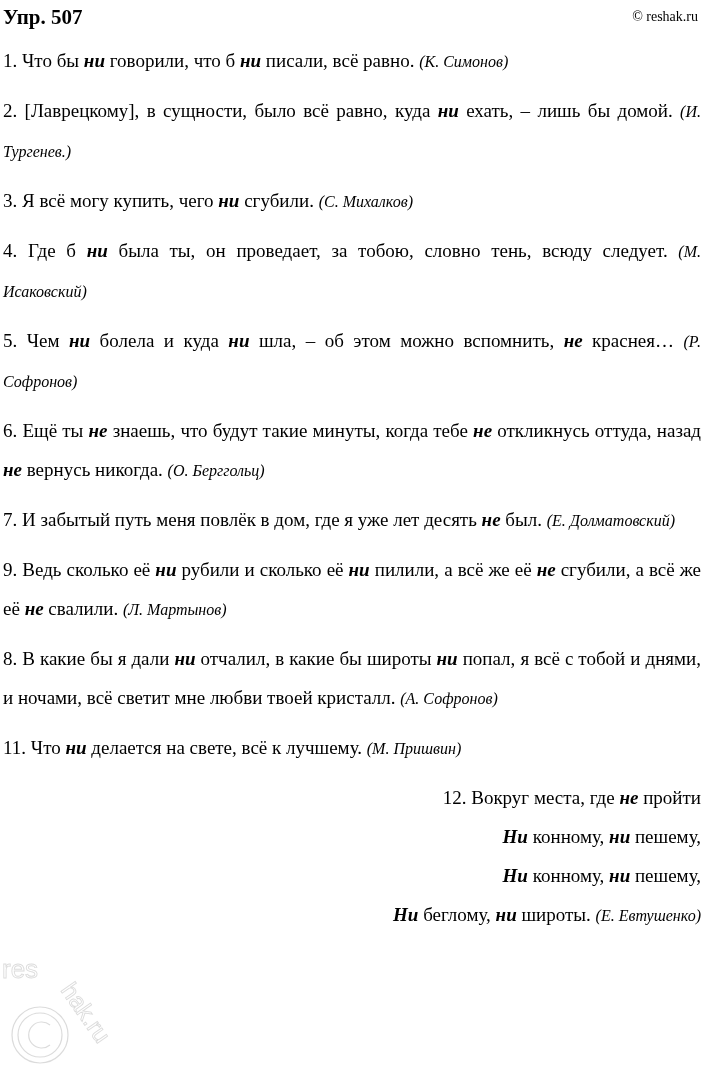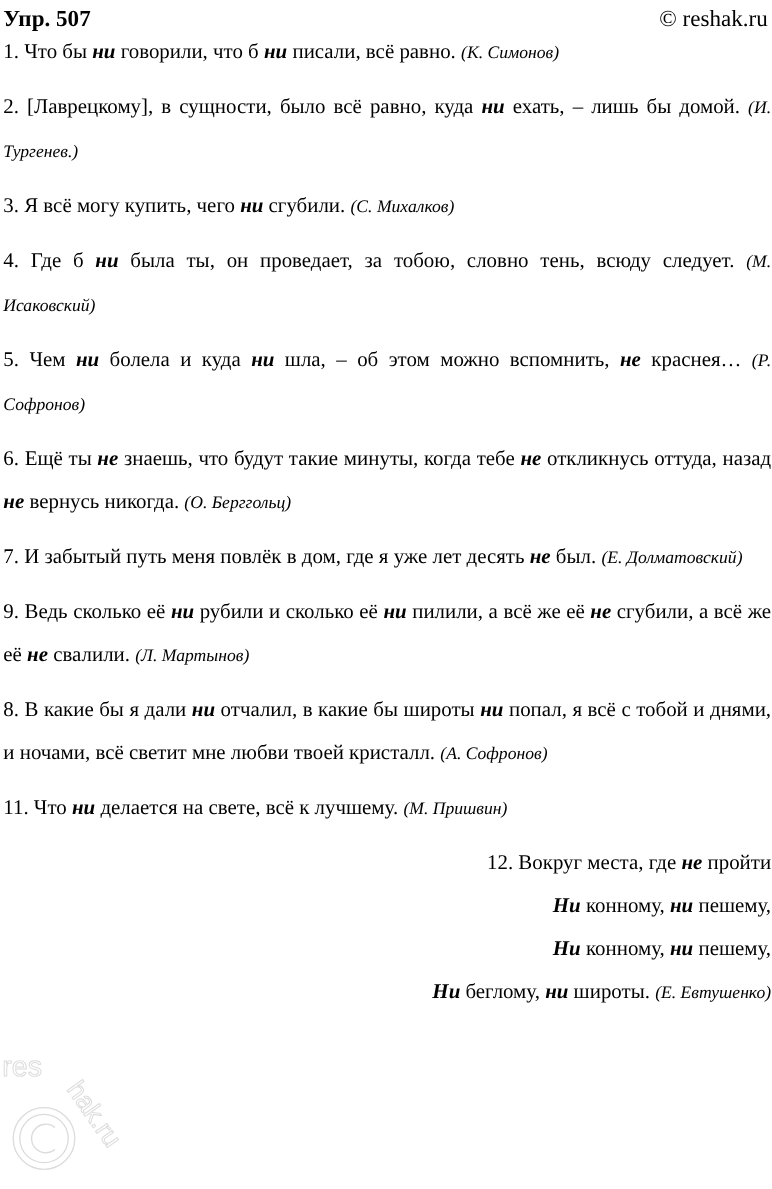--- a/index.html
+++ b/index.html
@@ -5,22 +5,22 @@
   html, body { margin: 0; padding: 0; background: #ffffff; }
   body {
     width: 702px; height: 1081px; overflow: hidden; position: relative;
     font-family: "Liberation Serif", serif; color: #000;
   }
   .header {
     position: absolute; left: 3px; right: 4px; top: 0px; height: 30px;
     display: flex; justify-content: space-between; align-items: flex-end;
   }
   .title { font-weight: bold; font-size: 21px; line-height: 26px; }
-  .site { font-size: 21px; line-height: 26px; }
-  .content { position: absolute; left: 3px; top: 28px; width: 698px; }
+  .site { font-size: 14px; line-height: 26px; }
+  .content { position: absolute; left: 3px; top: 41px; width: 698px; }
   .para {
     font-size: 19px; line-height: 39px; margin: 0 0 10px 0;
     text-align: justify;
   }
   .para.left { text-align: right; }
   .para.tight { margin-bottom: 0; }
   .em { font-weight: bold; font-style: italic; }
   .author { font-style: italic; font-size: 16px; }
   .watermark {
     position: absolute; left: 0px; top: 950px; width: 140px; height: 131px;

